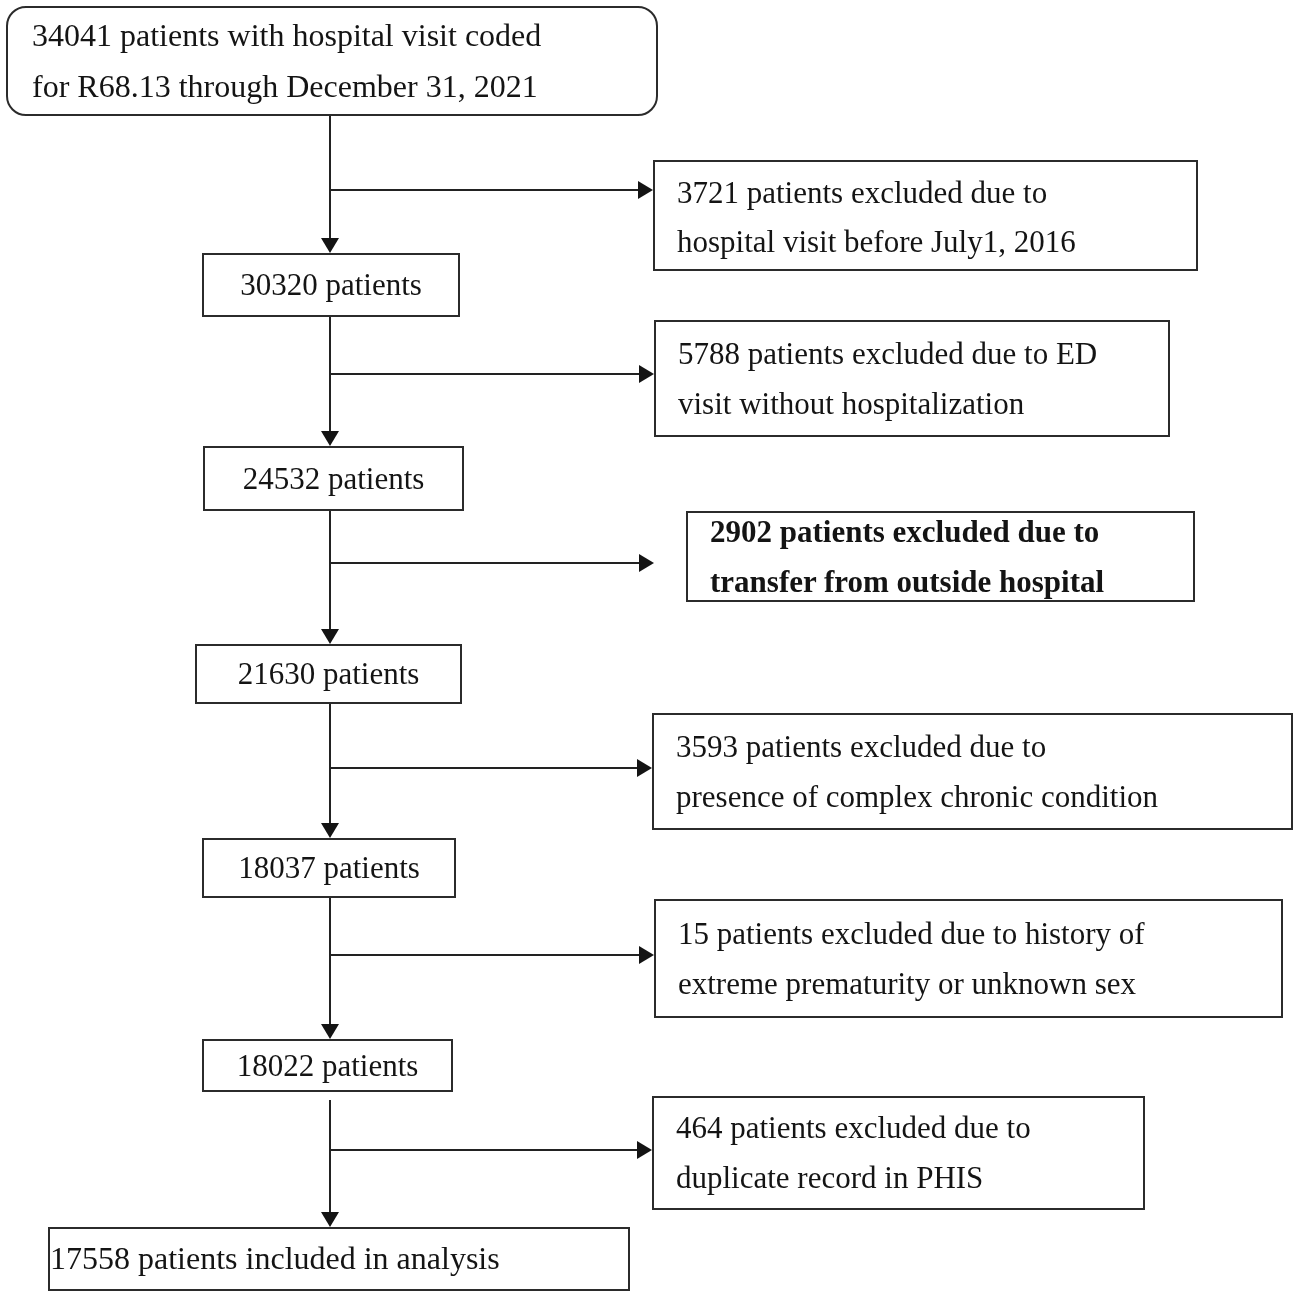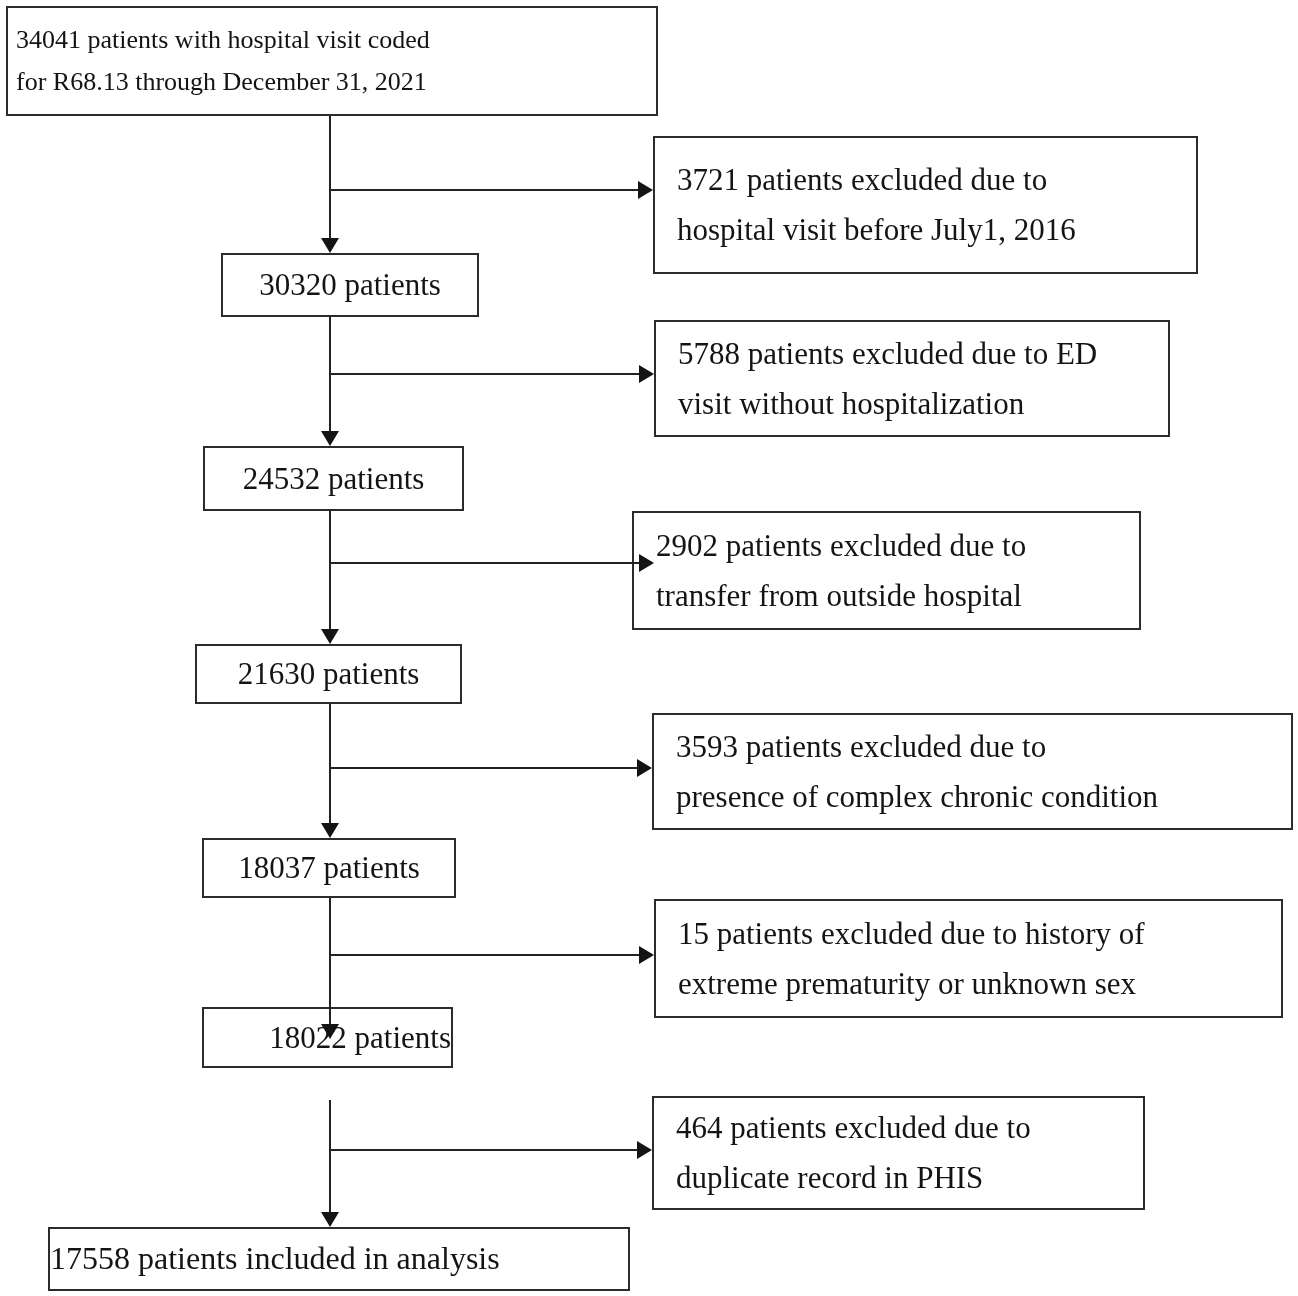--- a/index.html
+++ b/index.html
@@ -7,21 +7,21 @@
     position:relative;width:1298px;height:1296px;background:#ffffff;
     font-family:"Liberation Serif","DejaVu Serif",serif;color:#141414;
     overflow:hidden;
   }
   .box{
     position:absolute;box-sizing:border-box;background:#ffffff;
     border:2px solid #2b2b2b;display:flex;flex-direction:column;
     justify-content:center;font-size:31px;line-height:1.6;
   }
   .box .line{display:block;white-space:nowrap;}
-  .node-lg{padding:2px 8px;font-size:26px;}
+  .node-lg{padding:2px 24px;font-size:32px;border-radius:20px;}
   .node-sm{align-items:center;text-align:center;}
   .node-final{align-items:flex-start;text-align:center;font-size:32px;}
   .excl{padding:2px 22px;}
   .vline{position:absolute;width:2px;background:#222222;}
   .hline{position:absolute;height:2px;background:#222222;}
   .arrow-down{
     position:absolute;width:0;height:0;
     border-left:9px solid transparent;border-right:9px solid transparent;
     border-top:15px solid #141414;
   }
@@ -34,55 +34,55 @@
 </head>
 <body>
 
 <div id="canvas">
 
   <div class="box node-lg" style="left:6px;top:6px;width:652px;height:110px;">
     <span class="line">34041 patients with hospital visit coded</span>
     <span class="line">for R68.13 through December 31, 2021</span>
   </div>
 
-  <div class="box node-sm" style="left:202px;top:253px;width:258px;height:64px;margin-left:19px;">
+  <div class="box node-sm" style="left:202px;top:253px;width:258px;height:64px;">
     <span class="line">30320 patients</span>
   </div>
 
   <div class="box node-sm" style="left:203px;top:446px;width:261px;height:65px;">
     <span class="line">24532 patients</span>
   </div>
 
   <div class="box node-sm" style="left:195px;top:644px;width:267px;height:60px;">
     <span class="line">21630 patients</span>
   </div>
 
   <div class="box node-sm" style="left:202px;top:838px;width:254px;height:60px;">
     <span class="line">18037 patients</span>
   </div>
 
-  <div class="box node-sm" style="left:202px;top:1007px;width:251px;height:61px;align-items:flex-end;">
+  <div class="box node-sm" style="left:202px;top:1039px;width:251px;height:53px;">
     <span class="line">18022 patients</span>
   </div>
 
   <div class="box node-final" style="left:48px;top:1227px;width:582px;height:64px;">
     <span class="line">17558 patients included in analysis</span>
   </div>
 
-  <div class="box excl" style="left:653px;top:136px;width:545px;height:138px;">
+  <div class="box excl" style="left:653px;top:160px;width:545px;height:111px;justify-content:flex-end;">
     <span class="line">3721 patients excluded due to</span>
     <span class="line">hospital visit before July1, 2016</span>
   </div>
 
   <div class="box excl" style="left:654px;top:320px;width:516px;height:117px;">
     <span class="line">5788 patients excluded due to ED</span>
     <span class="line">visit without hospitalization</span>
   </div>
 
-  <div class="box excl" style="left:632px;top:511px;width:509px;height:119px;">
+  <div class="box excl" style="left:686px;top:511px;width:509px;height:91px;font-weight:bold;">
     <span class="line">2902 patients excluded due to</span>
     <span class="line">transfer from outside hospital</span>
   </div>
 
   <div class="box excl" style="left:652px;top:713px;width:641px;height:117px;">
     <span class="line">3593 patients excluded due to</span>
     <span class="line">presence of complex chronic condition</span>
   </div>
 
   <div class="box excl" style="left:654px;top:899px;width:629px;height:119px;">

